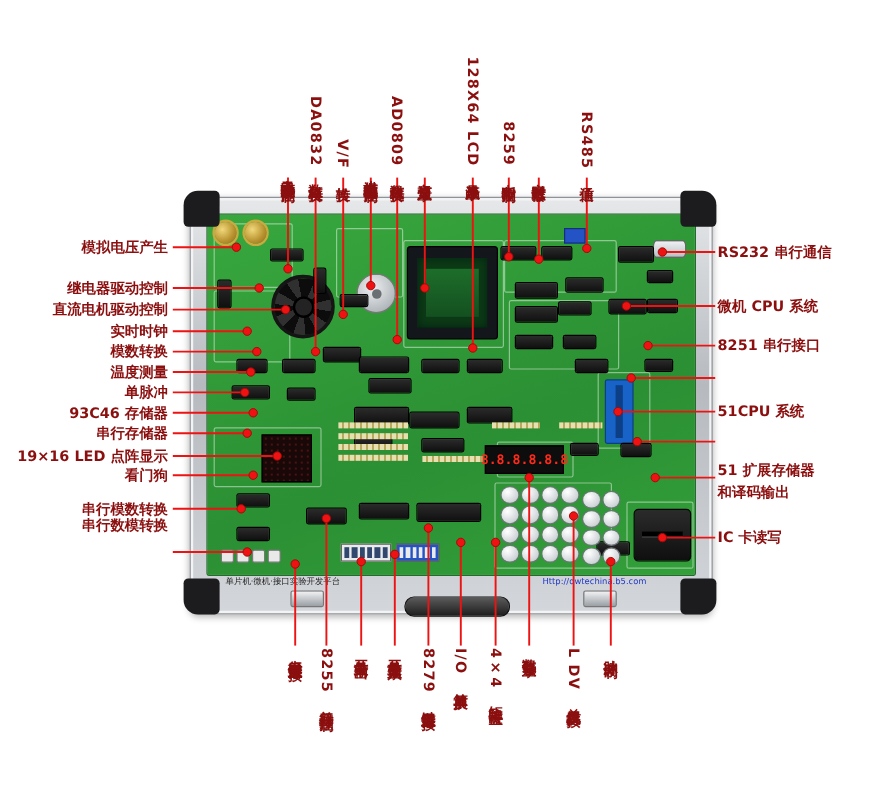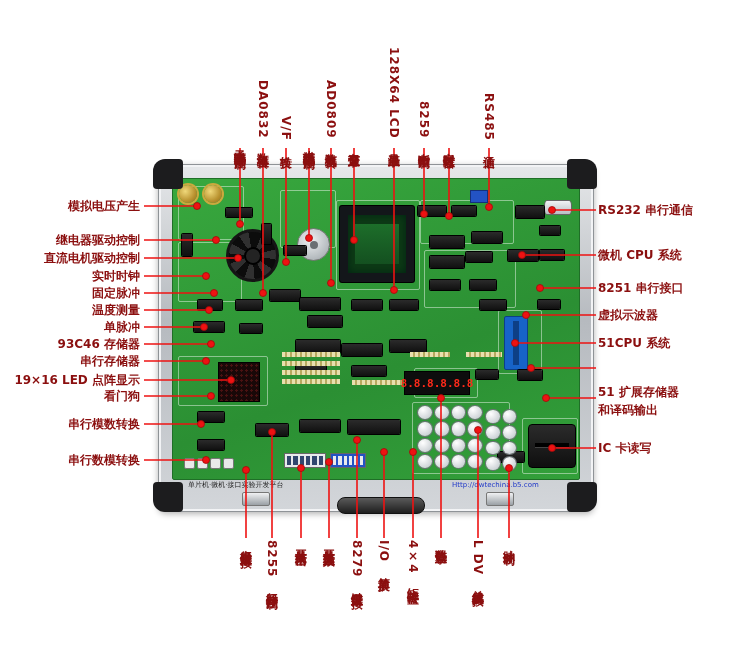--- a/index.html
+++ b/index.html
@@ -340,34 +340,33 @@
       <span>定时计数器</span>
     </div>
   <div class="lbl v vt" style="left:479px;">
       <span>RS485 通信</span>
     </div>
 
   <div class="lbl hl" style="top:198px;text-align:right;">模拟电压产生</div>
   <div class="lbl hl" style="top:232px;">继电器驱动控制</div>
   <div class="lbl hl" style="top:268px;">实时时钟</div>
   <div class="lbl hl" style="top:250px;">直流电机驱动控制</div>
-  <div class="lbl hl" style="top:285px;">固定脉冲</div>
+  <div class="lbl hl" style="top:285px;">模数转换</div>
   <div class="lbl hl" style="top:319px;">单脉冲</div>
   <div class="lbl hl" style="top:302px;">温度测量</div>
   <div class="lbl hl" style="top:336px;">93C46 存储器</div>
   <div class="lbl hl" style="top:353px;">串行存储器</div>
   <div class="lbl hl" style="top:372px;">19×16 LED 点阵显示</div>
   <div class="lbl hl" style="top:388px;">看门狗</div>
   <div class="lbl hl" style="top:416px;">串行模数转换</div>
-  <div class="lbl hl" style="top:452px;">串行数模转换</div>
+  <div class="lbl hl" style="top:430px;">串行数模转换</div>
 
   <div class="lbl hr" style="top:202px;">RS232 串行通信</div>
   <div class="lbl hr" style="top:247px;">微机 CPU 系统</div>
   <div class="lbl hr" style="top:280px;">8251 串行接口</div>
-  <div class="lbl hr" style="top:307px;">虚拟示波器</div>
   <div class="lbl hr" style="top:335px;">51CPU 系统</div>
   <div class="lbl hr" style="top:384px;">51 扩展存储器</div>
   <div class="lbl hr" style="top:402px;">和译码输出</div>
   <div class="lbl hr" style="top:440px;">IC 卡读写</div>
 
   <div class="lbl v vb" style="left:236px;">
       <span>串行键盘显示接口</span>
     </div>
   <div class="lbl v vb" style="left:262px;">
       <span>8255 并行接口控制</span>

